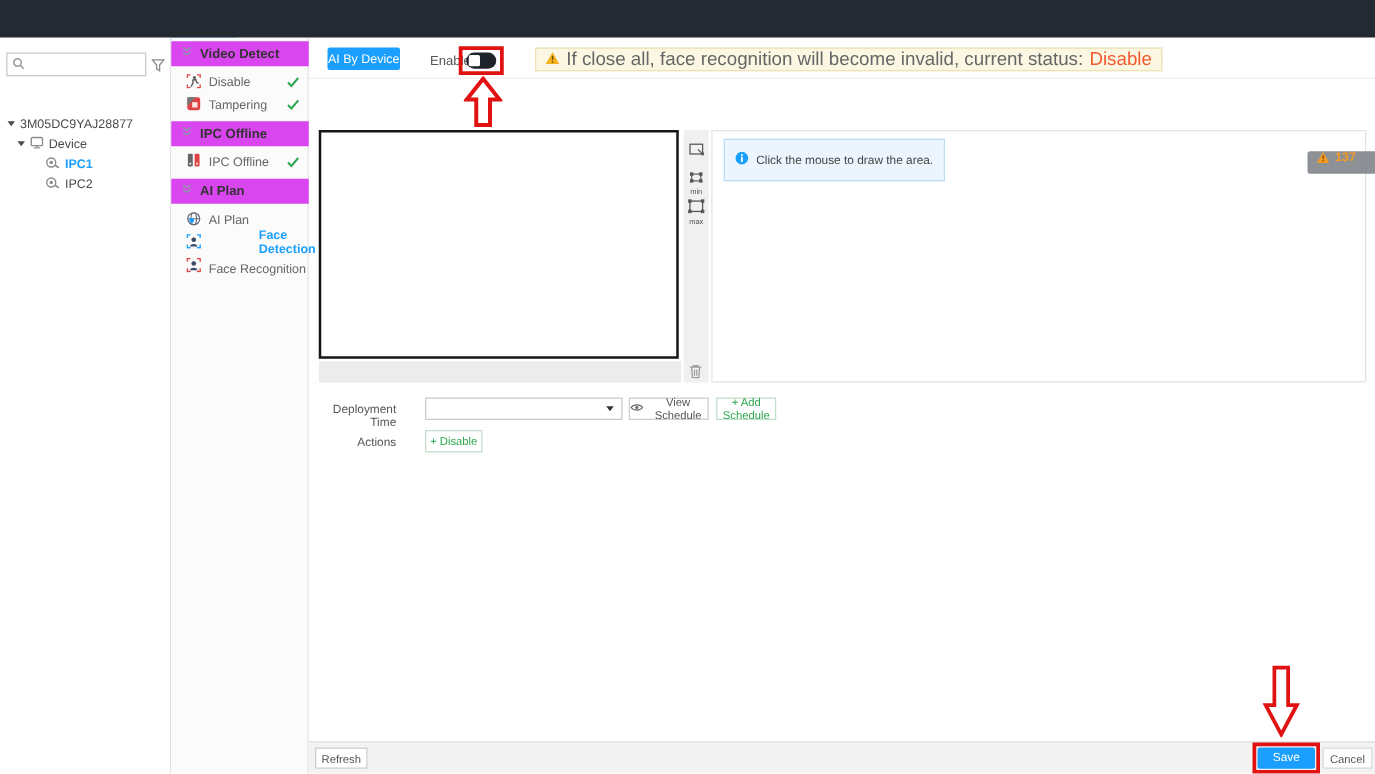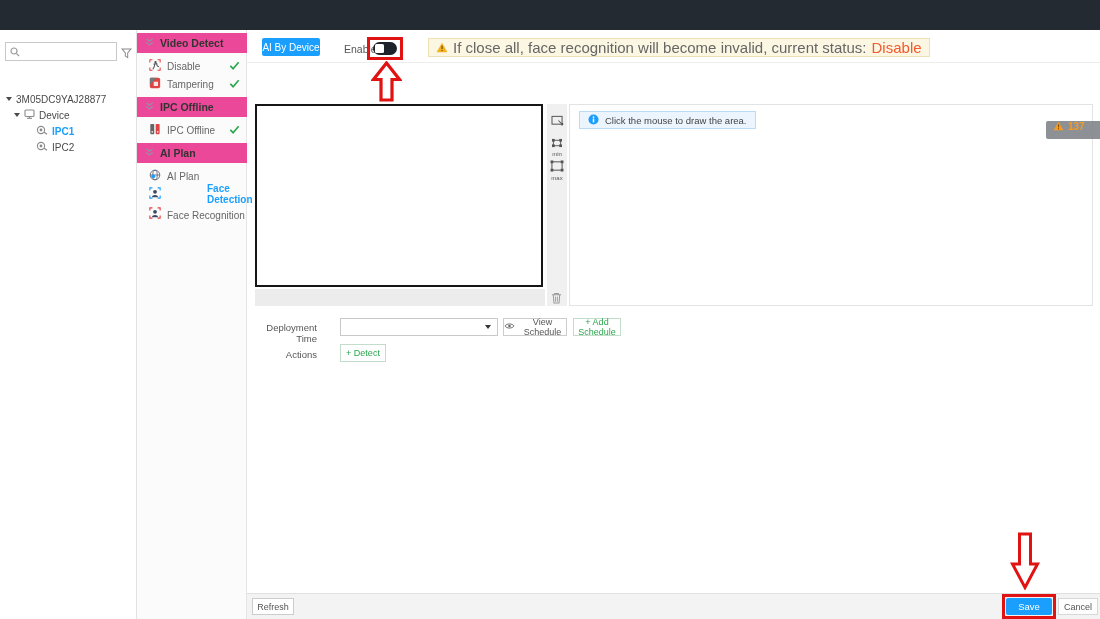--- a/index.html
+++ b/index.html
@@ -23,21 +23,21 @@
   .sidebar { left:0; top:30px; width:137px; height:589px; background:#ffffff; border-right:1px solid #e2e2e2; }
   .search-box { left:5px; top:12px; width:112px; height:19px; border:1px solid #c9c9c9; background:#fff; display:flex; align-items:center; padding:0 4px; }
   .search-box input { border:none; outline:none; width:88px; font-size:10px; color:#444; background:transparent; }
   .filter-btn { left:121px; top:15px; cursor:pointer; }
   .tree-row { height:16px; display:flex; align-items:center; gap:4px; font-size:10px; color:#4a4a4a; cursor:pointer; white-space:nowrap; }
   .caret-down { width:0; height:0; border-left:3.5px solid transparent; border-right:3.5px solid transparent; border-top:4.5px solid #4a4a4a; display:inline-block; }
   .tree-sel { color:#1a9fff; font-weight:bold; }
 
   
   .menu { left:137px; top:30px; width:110px; height:589px; background:#fbfbfb; border-right:1px solid #e5e5e5; }
-  .menu-header { position:absolute; left:0; width:110px; height:20px; background:#ec4899; display:flex; align-items:center; gap:6px; padding-left:8px; font-size:10.5px; font-weight:bold; color:#333; cursor:pointer; }
+  .menu-header { position:absolute; left:0; width:110px; height:20px; background:#d946ef; display:flex; align-items:center; gap:6px; padding-left:8px; font-size:10.5px; font-weight:bold; color:#333; cursor:pointer; }
   .menu-item { position:absolute; left:0; width:110px; height:18px; display:flex; align-items:center; gap:6px; padding-left:12px; font-size:10px; color:#666; cursor:pointer; }
   .menu-item .check { position:absolute; right:7px; top:3px; }
   .menu-item-sel { color:#1a9fff; font-weight:bold;padding-left:40px; }
 
   
   .content-divider { left:247px; top:62px; width:853px; height:1px; background:#ededed; }
   .btn-blue { background:#1a9fff; color:#fff; border:none; border-radius:2px; font-size:10px; font-family:"Liberation Sans",sans-serif; cursor:pointer; }
   .ai-by-device { left:262px; top:38px; width:58px; height:18px; }
   .enabled-label { left:344px; top:43px; font-size:10.5px; color:#555; }
   .toggle-annotation { left:367px; top:37px; width:36px; height:23px; border:3px solid #e01212; pointer-events:none; z-index:4; }
@@ -49,21 +49,21 @@
   .arrow-down-annotation { left:1010px; top:532px; pointer-events:none; z-index:4; }
 
   .video-area { left:255px; top:104px; width:288px; height:183px; background:#fff; border:2px solid #161616; cursor:crosshair; }
   .video-strip { left:255px; top:289px; width:290px; height:17px; background:#ececec; }
   .tool-col { left:547px; top:104px; width:20px; height:202px; background:#f0f0f0; }
   .tool-btn { position:absolute; left:3px; width:14px; text-align:center; cursor:pointer; }
   .tool-label { font-size:6px; color:#555; line-height:5px; display:block; }
   .trash-btn { position:absolute; left:4px; top:186px; cursor:pointer; }
 
   .draw-panel { left:569px; top:104px; width:524px; height:202px; background:#fff; border:1px solid #e3e3e3; }
-  .info-banner { position:absolute; left:9px; top:6px; height:18px; background:#ecf5fd; border:1px solid #badcf4; display:flex; align-items:center; gap:6px; padding:0 8px; font-size:9.5px; color:#444; }
+  .info-banner { position:absolute; left:9px; top:6px; height:18px; background:#ecf5fd; border:1px solid #badcf4; display:flex; align-items:center; gap:6px; padding:16px 8px; font-size:9.5px; color:#444; }
   .alarm-badge { left:1046px; top:121px; width:54px; height:18px; background:rgba(125,130,134,.88); border-radius:2px 0 0 2px; display:flex; align-items:flex-start; gap:4px; padding-left:7px; color:#f59a23; font-size:10px; font-weight:bold; cursor:pointer; z-index:3; }
 
   .form-label { font-size:9.5px; color:#555; text-align:right; width:70px; left:247px; }
   .dep-select { left:340px; top:318px; width:158px; height:18px; border:1px solid #c9c9c9; background:#fff; display:flex; align-items:center; justify-content:space-between; padding:0 6px; font-size:9.5px; color:#444; cursor:pointer; }
   .sel-caret { width:0; height:0; border-left:3.5px solid transparent; border-right:3.5px solid transparent; border-top:4.5px solid #333; }
   .btn-plain { background:#fff; border:1px solid #cccccc; font-size:9px; color:#555; display:flex; align-items:center; justify-content:center; gap:4px; cursor:pointer; font-family:"Liberation Sans",sans-serif; }
   .view-schedule { left:503px; top:318px; width:64px; height:18px; }
   .btn-green { background:#fff; border:1px solid #c2ddc9; font-size:9px; color:#2aa64c; display:flex; align-items:center; justify-content:center; cursor:pointer; font-family:"Liberation Sans",sans-serif; }
   .add-schedule { left:573px; top:318px; width:48px; height:18px; }
   .actions-btn { left:340px; top:344px; width:46px; height:18px; }
@@ -420,21 +420,21 @@
       <svg width="11" height="8" viewBox="0 0 12 8">
           <path d="M1 4 C3 1 9 1 11 4 C9 7 3 7 1 4 Z" stroke="#666" stroke-width="1" fill="none"></path>
           <circle cx="6" cy="4" r="1.4" fill="#666"></circle>
         </svg>
     </span>
     <span>View Schedule</span>
   </button>
   <button class="abs btn-green add-schedule">+ Add Schedule</button>
 
   <span class="abs form-label" style="top:349px;">Actions</span>
-  <button class="abs btn-green actions-btn">+ Detect</button>
+  <button class="abs btn-green actions-btn">+ Disable</button>
 
   <div class="abs footer"></div>
   <button class="abs btn-plain refresh-btn">Refresh</button>
 
   <div class="abs arrow-down-annotation">
     <svg width="30" height="58" viewBox="0 0 30 58">
         <path d="M9.5 2 H20.5 V32 H27.5 L15 55.5 L2.5 32 H9.5 Z" fill="#fff" stroke="#e01212" stroke-width="3" stroke-linejoin="miter"></path>
       </svg>
   </div>
   <button class="abs btn-blue save-btn">Save</button>

